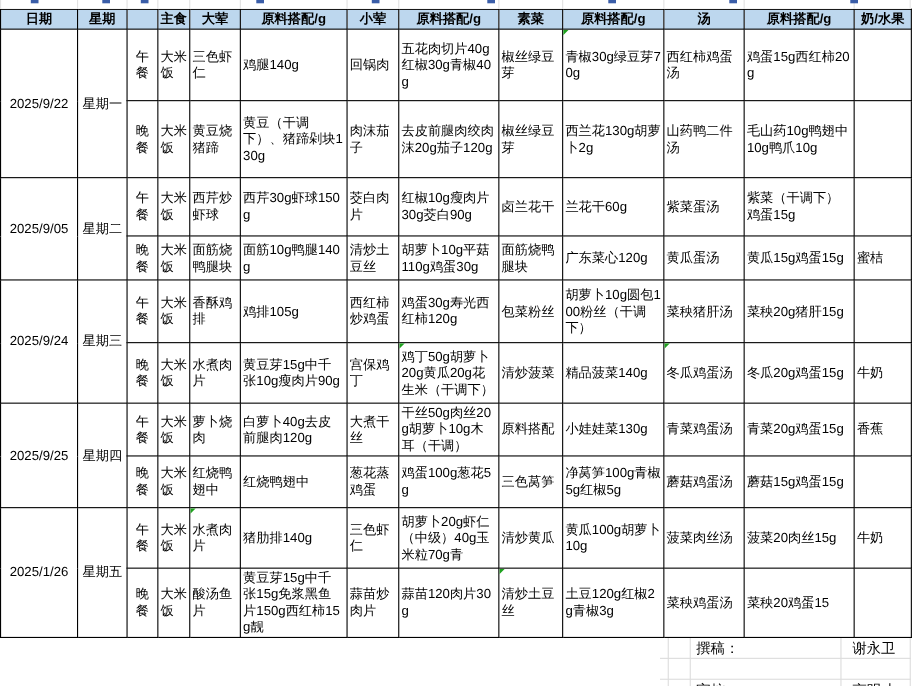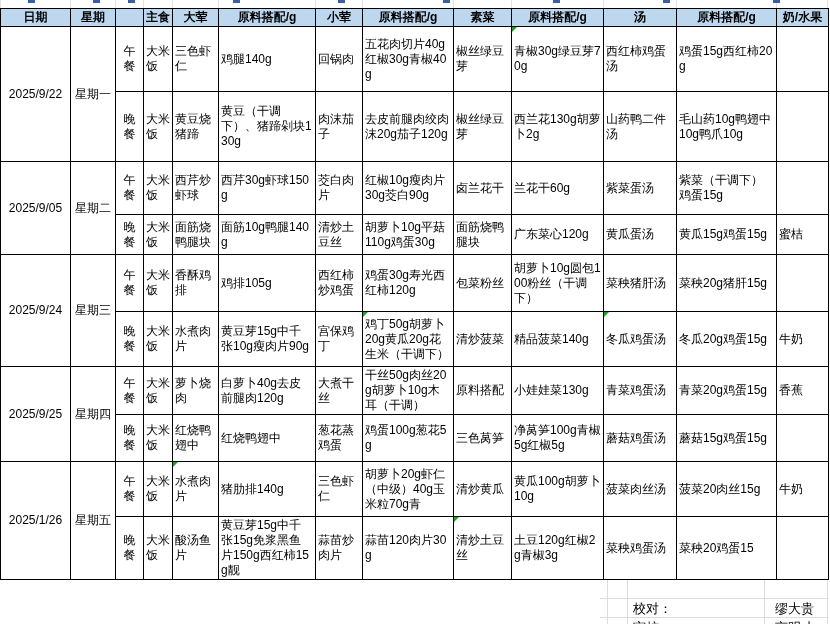--- a/index.html
+++ b/index.html
@@ -239,21 +239,21 @@
 </table>
 
 <div class="footer" id="footer-block">
   <div class="gv" style="left:607px"></div>
   <div class="gv" style="left:627px"></div>
   <div class="gv" style="left:764px"></div>
   <div class="gv" style="left:827px"></div>
   <div class="gh" style="top:18px"></div>
   <div class="gh" style="top:37px"></div>
 
-  <div class="sig-row" style="top:19px">
-    <span class="sig-label">校对：</span>
-    <span class="sig-name">缪大贵</span>
+  <div class="sig-row" style="top:0">
+    <span class="sig-label">撰稿：</span>
+    <span class="sig-name">谢永卫</span>
   </div>
   <div class="sig-row" style="top:38px">
     <span class="sig-label">审核：</span>
     <span class="sig-name">言明才</span>
   </div>
 </div>
 
 </body></html>

